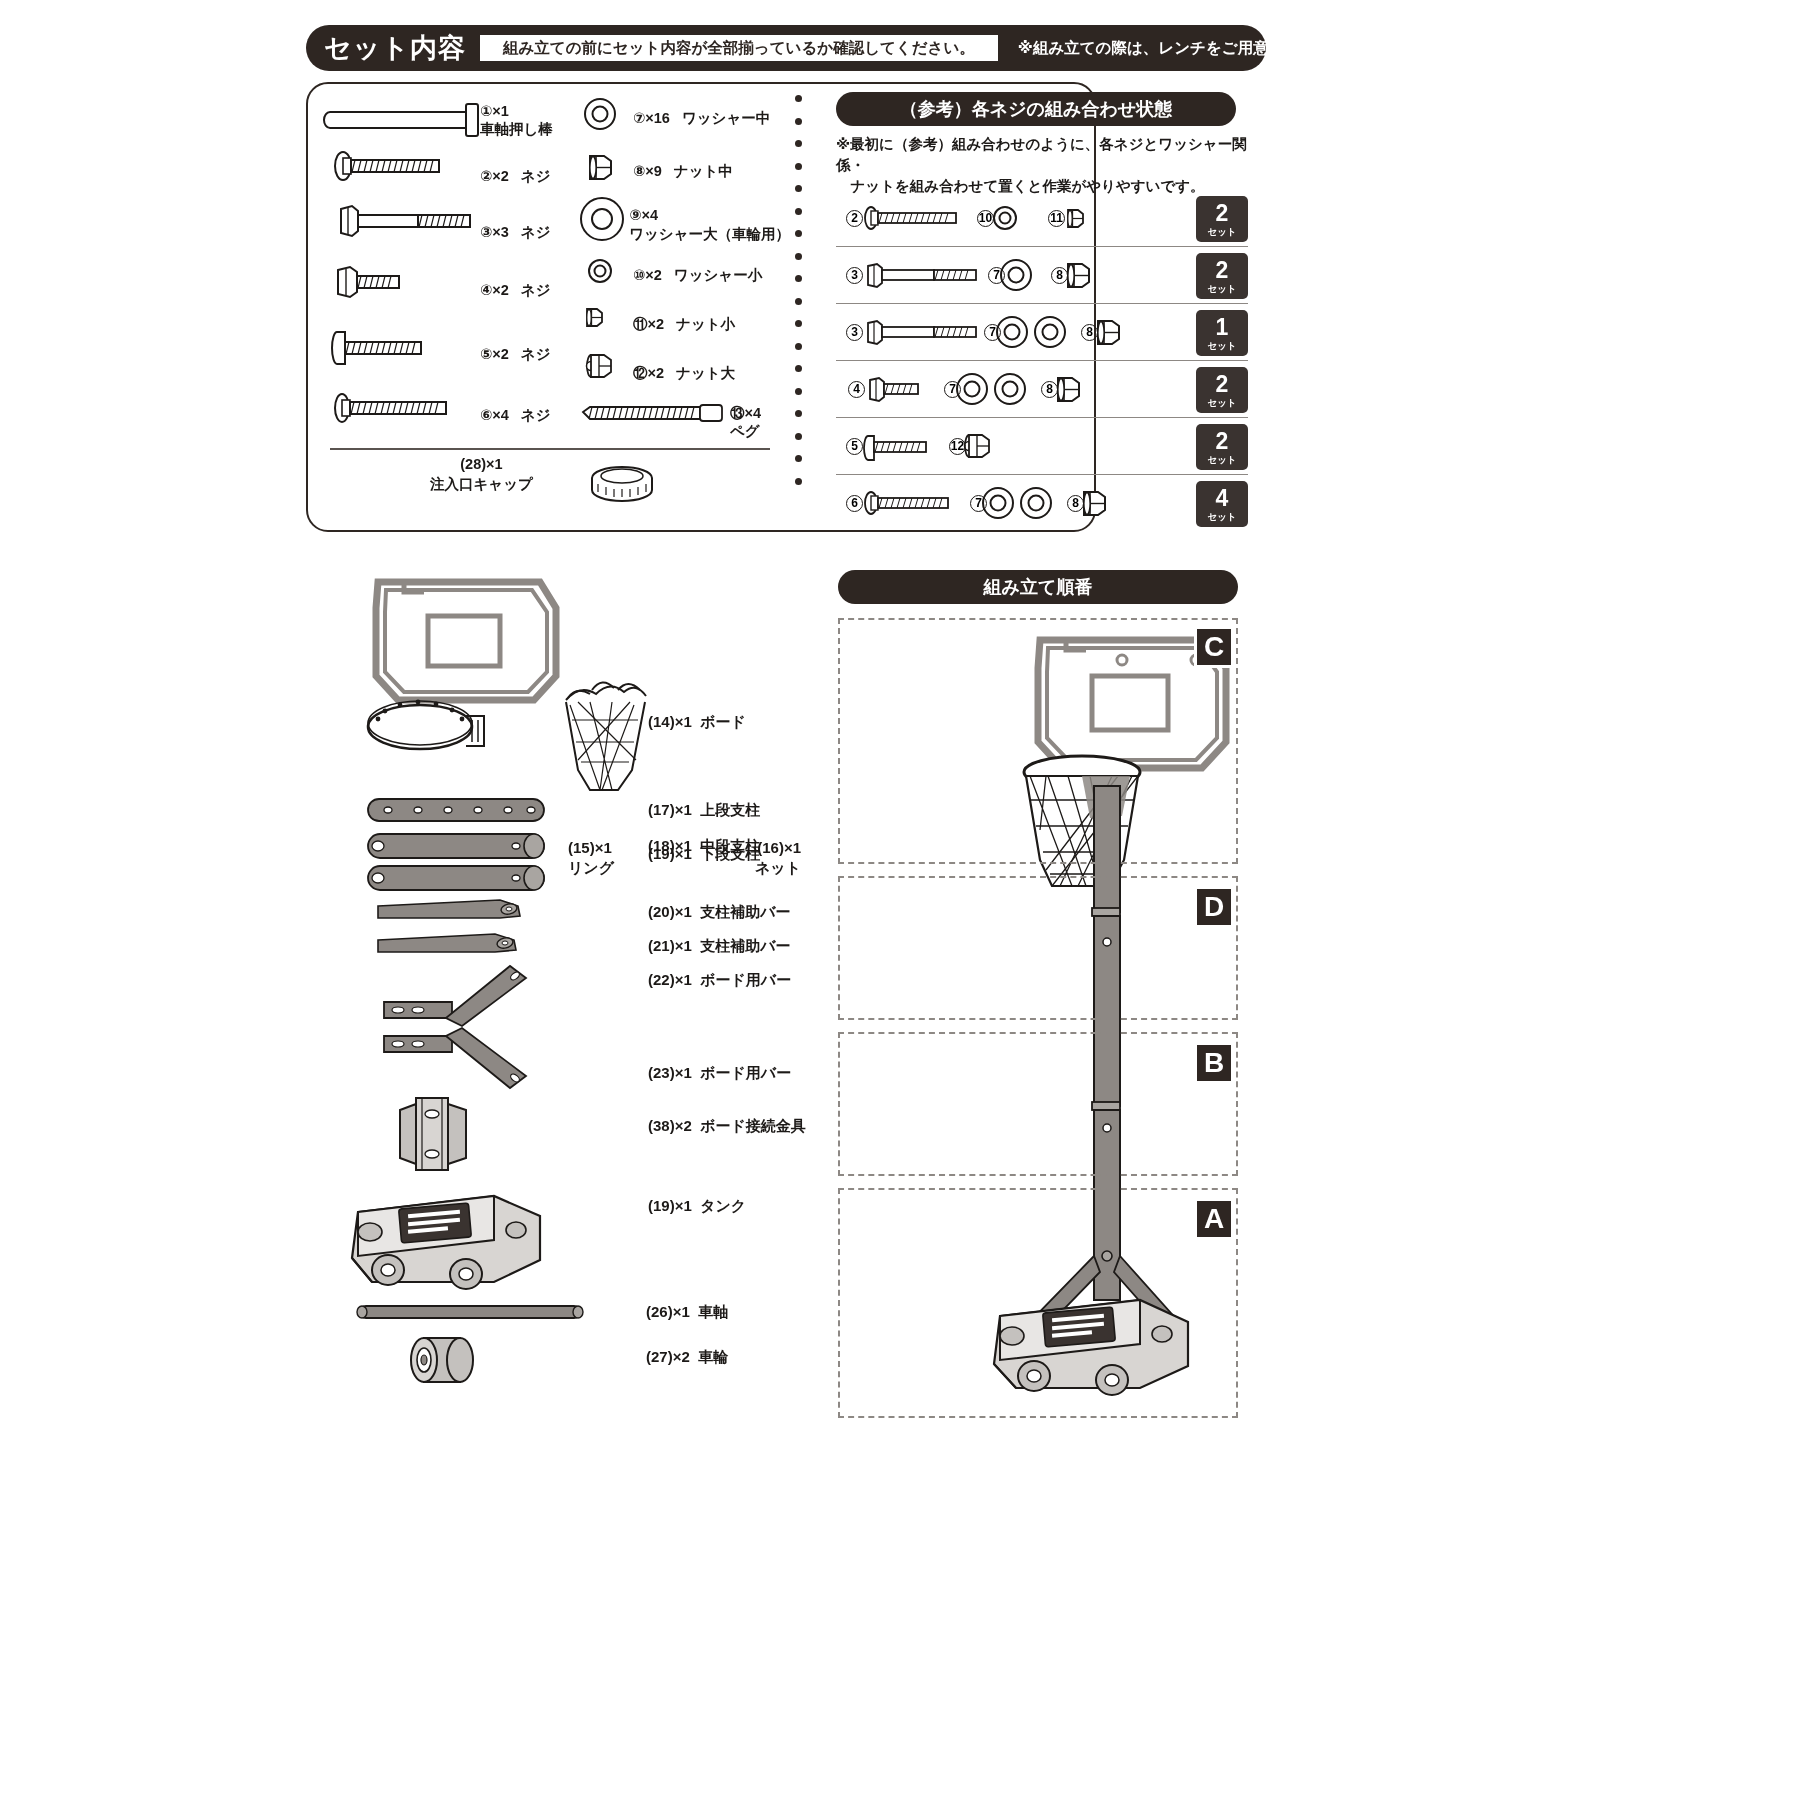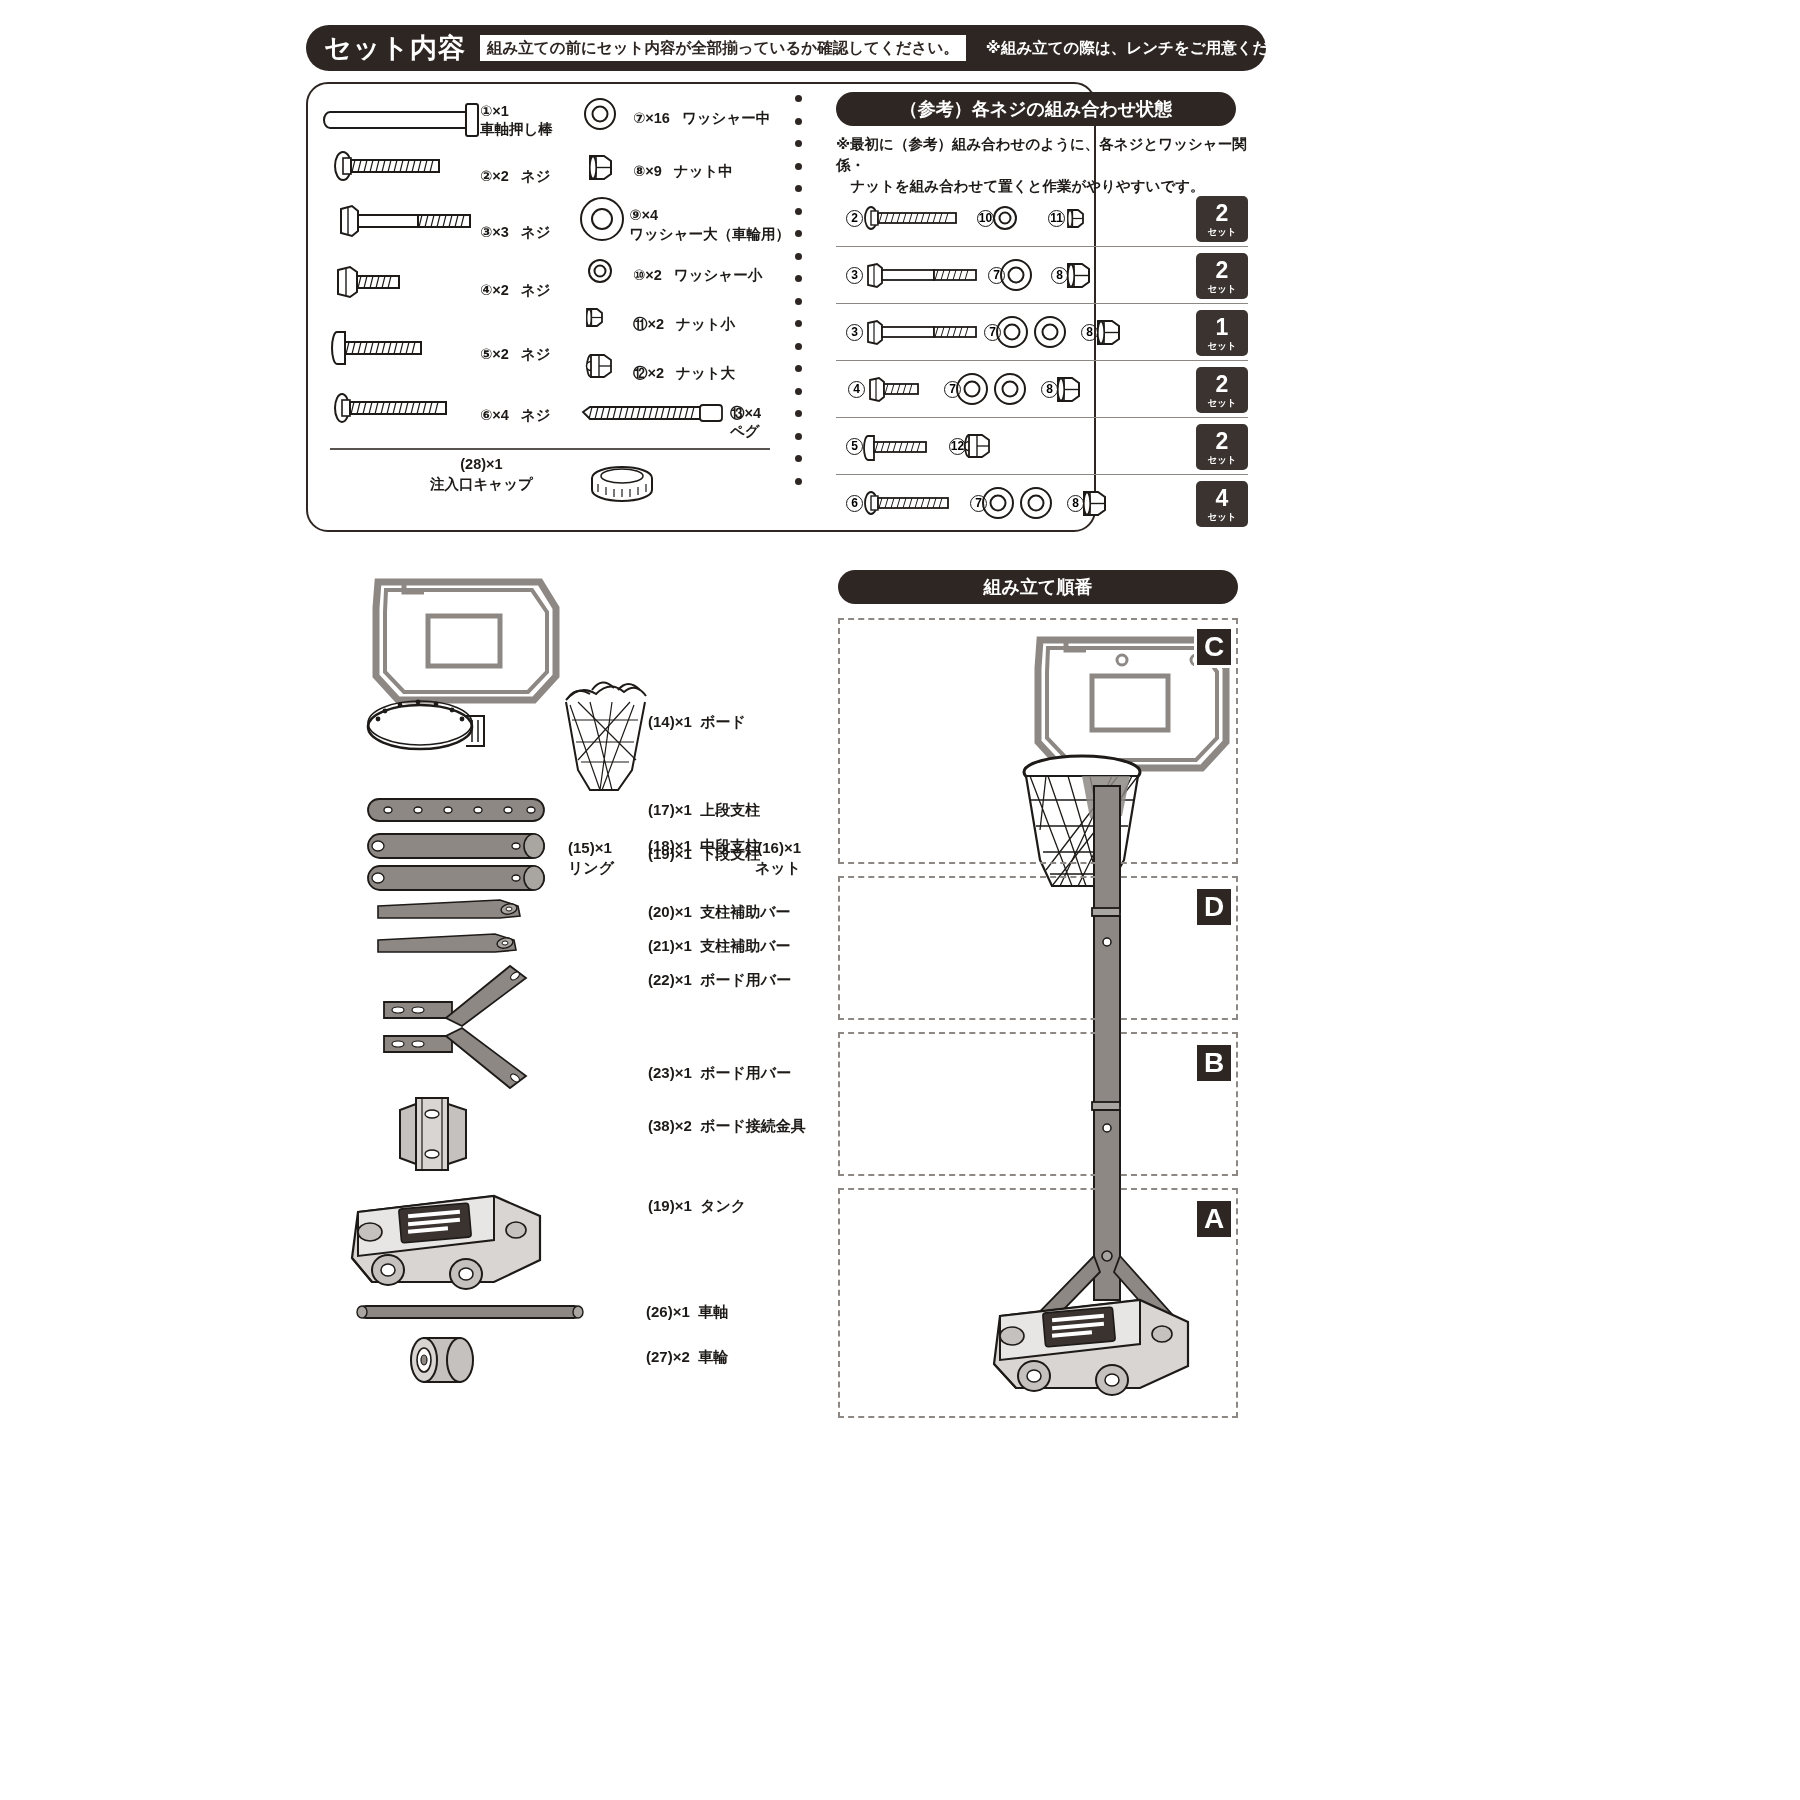--- a/index.html
+++ b/index.html
@@ -17,21 +17,21 @@
     position:absolute; left:306px; top:25px; width:960px; height:46px;
     background:#2e2622; border-radius:23px;
     display:flex; align-items:center; padding:0 18px; gap:14px;
   }
   .header-title{
     color:#fff; font-size:27px; font-weight:bold; letter-spacing:1px;
     white-space:nowrap;
   }
   .header-note{
     background:#fff; color:#2e2622; font-size:15.5px; font-weight:bold;
-    padding:4px 7px; white-space:nowrap; line-height:1.1;
+    padding:4px 23px; white-space:nowrap; line-height:1.1;
   }
   .header-wrench{
     color:#fff; font-size:15.5px; font-weight:bold; white-space:nowrap;
     margin-left:6px;
   }
 
   
   .panel{
     position:absolute; background:#fff;
     border:2.5px solid #2e2622; border-radius:22px;

